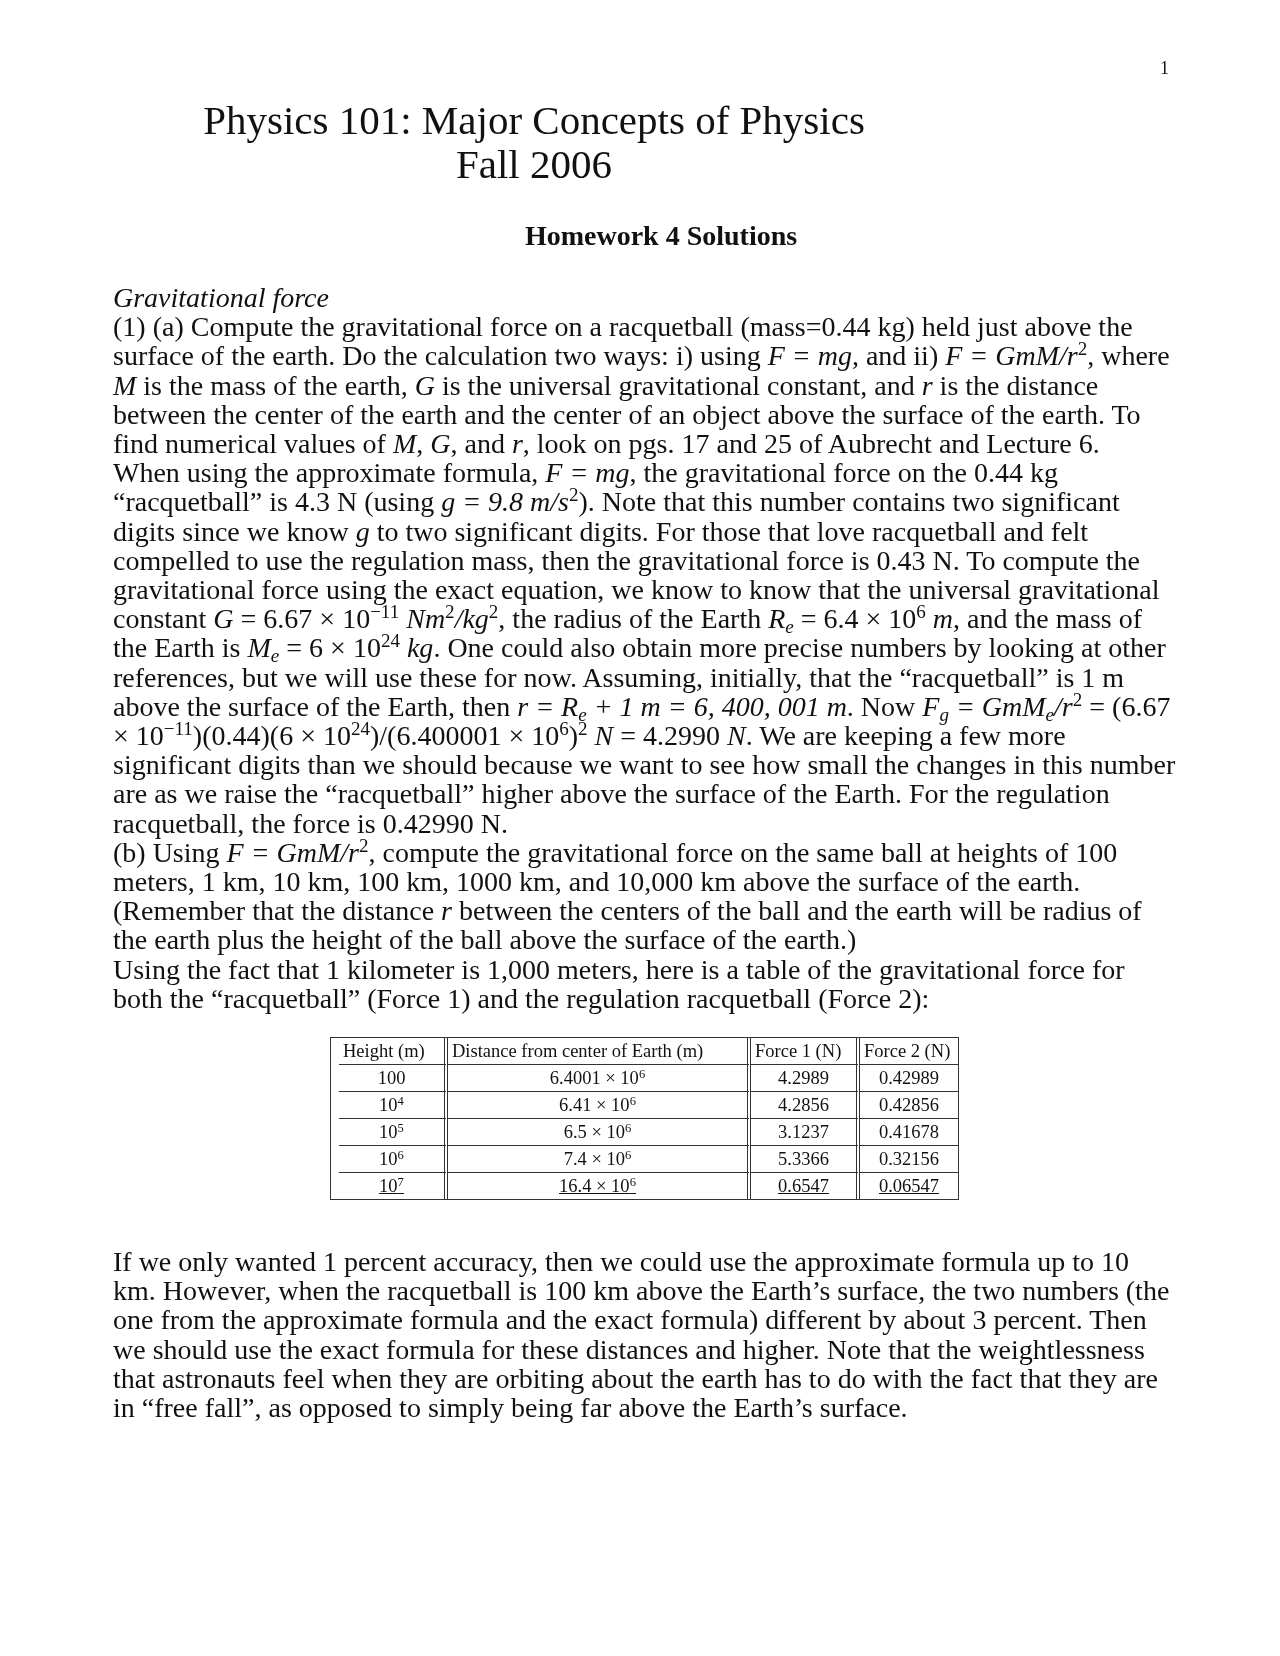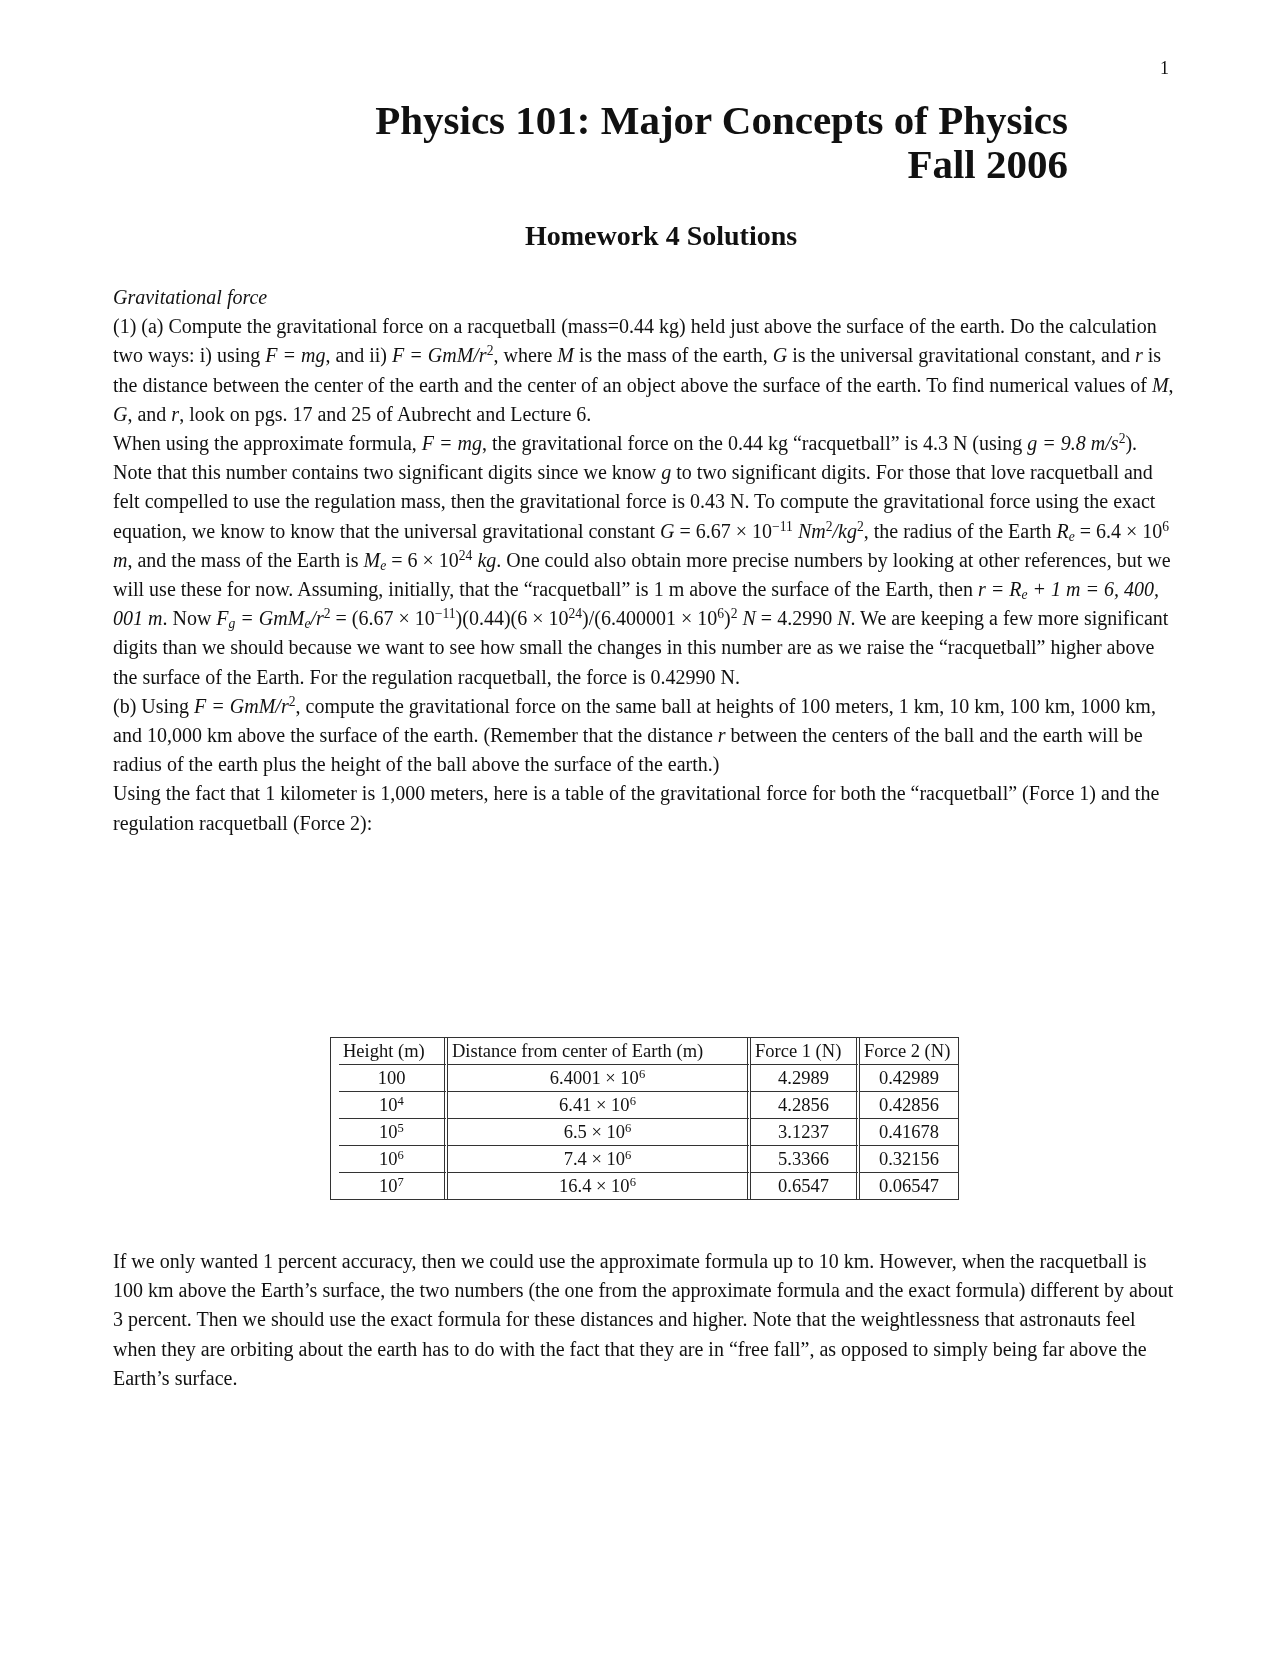--- a/index.html
+++ b/index.html
@@ -6,34 +6,34 @@
   body {
     width: 1280px; height: 1656px; position: relative; overflow: hidden;
     font-family: "DejaVu Serif", "Liberation Serif", serif;
     color: #111;
   }
   .page-number {
     position: absolute; top: 58px; left: 1160px;
     font-family: "Liberation Serif", serif; font-size: 18px;
   }
   .title {
-    position: absolute; top: 98px; left: 0; width: 1068px; text-align: right;
-    font-family: "Liberation Serif", serif; font-weight: bold;
+    position: absolute; top: 98px; left: 0; width: 1068px; text-align: center;
+    font-family: "Liberation Serif", serif; font-weight: normal;
     font-size: 41px; line-height: 44px;
   }
   .subtitle {
     position: absolute; top: 220px; left: 0; width: 1280px; text-align: center;
     font-family: "Liberation Serif", serif; font-weight: bold;
     font-size: 28px;
     margin-left: 21px;
   }
   .body-text {
     position: absolute; left: 113px; width: 1065px;
     font-family: "Liberation Serif", serif;
-    font-size: 20px; line-height: 29.2px;
+    font-size: 28px; line-height: 29.2px;
     text-align: left;
   }
   #block-1 { top: 283px; }
   #block-2 { top: 1247px; }
   .section-heading { font-style: italic; }
   .m { font-style: italic; }
   sup { font-size: 0.68em; line-height: 0; vertical-align: 0.5em; }
   sub { font-size: 0.68em; line-height: 0; vertical-align: -0.25em; }
   .p { display: block; }
 
@@ -43,21 +43,21 @@
   table.data {
     border-collapse: separate; border-spacing: 0;
     font-family: "Liberation Serif", serif; font-size: 18.5px;
     border: 1.5px solid #333;
     padding-left: 8px;
   }
   table.data th, table.data td {
     padding: 0 4px; height: 26px; text-align: center; font-weight: normal;
     border-bottom: 1.2px solid #333; white-space: nowrap;
   }
-  table.data tr:last-child td { border-bottom: none; }
+  table.data tr:last-child td { border-bottom: none; text-decoration: underline; }
   table.data th { text-align: left; }
   table.data .c1 { width: 97px; }
   table.data .c2 { width: 291px; margin-left: 31px; }
   table.data .c3 { width: 97px; }
   table.data .c4 { width: 90px; }
   table.data .dbl { border-right: 4px double #333; }
 </style>
 </head>
 <body>
 

